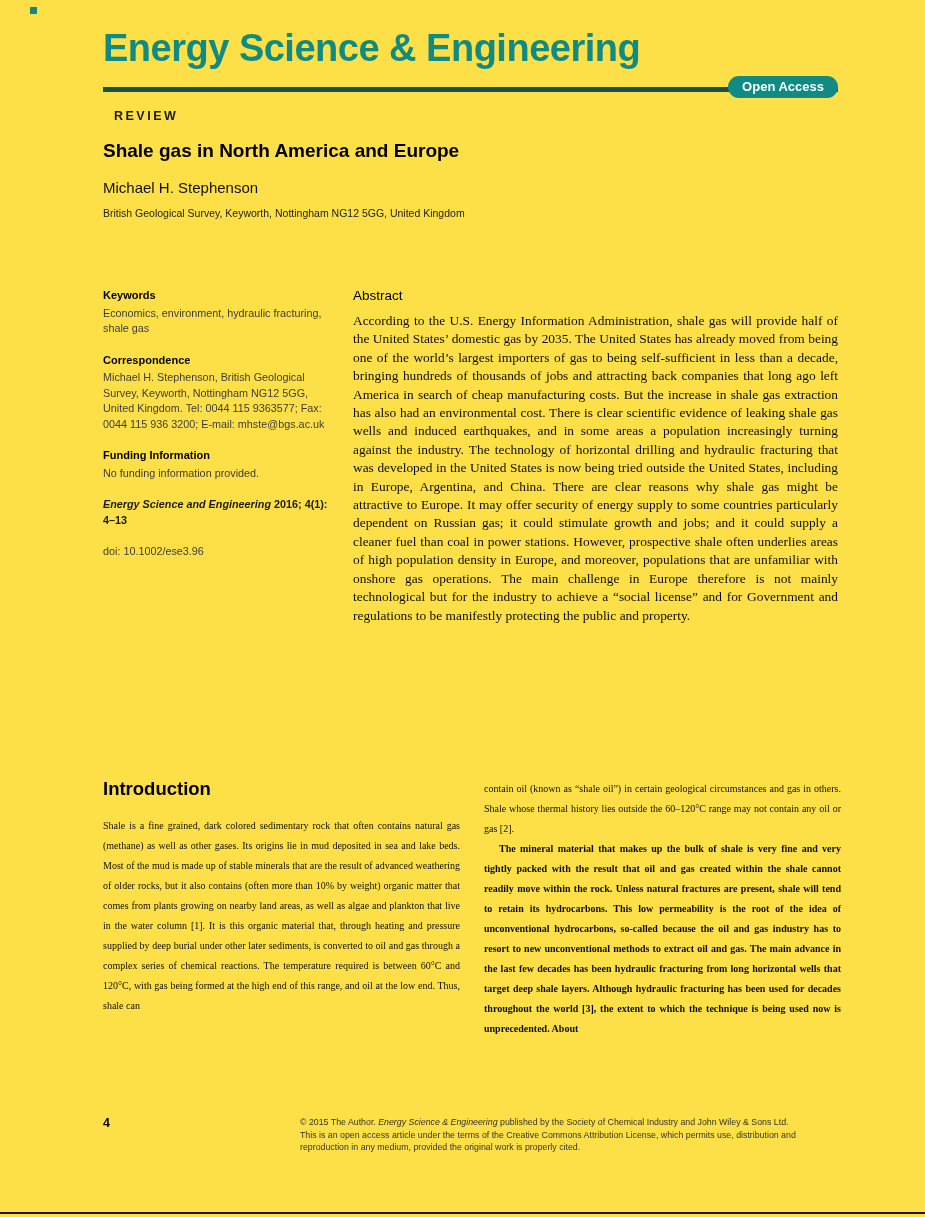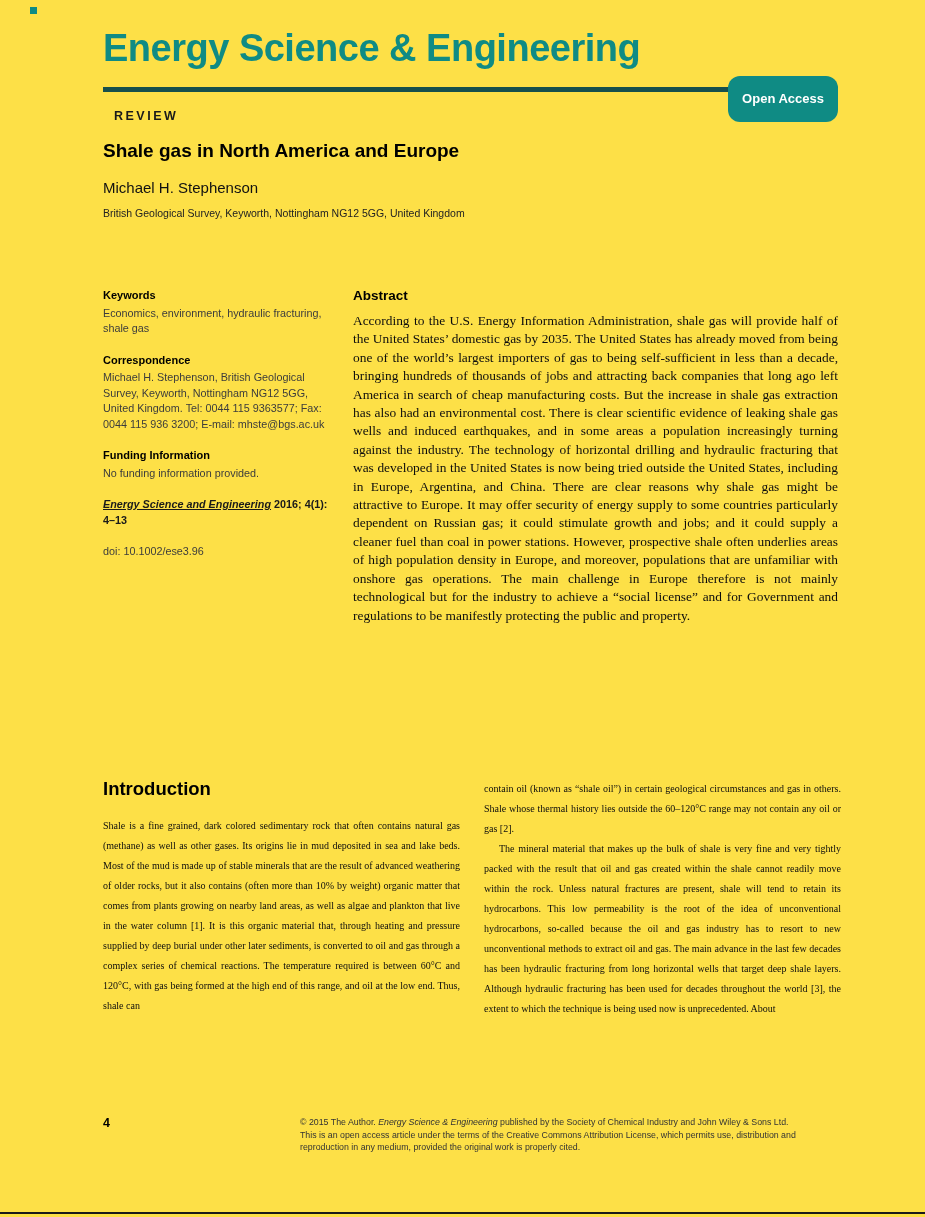--- a/index.html
+++ b/index.html
@@ -20,21 +20,21 @@
     position:absolute;left:103px;top:27px;
     font-size:38px;font-weight:bold;letter-spacing:-0.5px;
     color:#0f8b84;
   }
   .header-rule{
     position:absolute;left:103px;right:87px;top:87px;height:5px;
     background:#17504c;
   }
   .open-access{
     position:absolute;right:87px;top:76px;
-    height:22px;line-height:22px;padding:12px 14px;
+    height:22px;line-height:22px;padding:0 14px;
     background:#0f8b84;color:#ffffff;
     font-size:13px;font-weight:bold;
     border-radius:12px;
   }
   .review-label{
     position:absolute;left:114px;top:109px;
     font-size:12.5px;font-weight:bold;letter-spacing:2.5px;color:#1a1a1a;
   }
   .article-title{
     position:absolute;left:103px;top:140px;
@@ -55,24 +55,24 @@
   .sidebar{
     flex:0 0 232px;width:232px;margin-right:18px;
     font-size:10.8px;line-height:15.5px;color:#3c3c3c;
   }
   .sidebar .sb-head{
     margin:0 0 2px 0;font-size:11px;font-weight:bold;color:#000;
   }
   .sidebar p{margin:0;}
   .sb-section{margin-bottom:16px;}
   .citation{font-weight:bold;color:#1a1a1a;}
-  .citation .jname{font-style:italic;text-decoration:underline;}
+  .citation .jname{font-style:italic;}
   .abstract{flex:1;}
   .abstract-head{
-    margin:0 0 9px 0;font-size:13.5px;font-weight:bold;color:#000;
+    margin:0 0 9px 0;font-size:13.5px;font-weight:normal;color:#000;
   }
   .abstract-text{
     margin:0;
     font-family:"Liberation Serif", serif;
     font-size:13.4px;line-height:18.4px;
     text-align:justify;color:#0d0d0d;
   }
   .main-cols{
     position:absolute;left:103px;right:87px;top:772px;
     display:flex;
@@ -82,21 +82,21 @@
   .intro-head{
     margin:6px 0 16px 0;font-size:18.5px;font-weight:bold;color:#000;
     font-family:"Liberation Sans", sans-serif;
   }
   .body-text{
     font-family:"Liberation Serif", serif;
     font-size:10px;line-height:20px;
     text-align:justify;color:#0d0d0d;margin:0;
   }
   .col-right .first{margin-top:7px;}
-  .indent{text-indent:15px;}
+  .indent{text-indent:15px;font-weight:bold;}
   .footer{
     position:absolute;left:103px;right:87px;top:1116px;
     display:flex;align-items:flex-start;
   }
   .page-num{flex:0 0 197px;font-size:12.5px;font-weight:bold;color:#000;}
   .footer-text{
     font-size:8.8px;line-height:12.5px;color:#333;max-width:545px;
   }
   .footer-text .jname{font-style:italic;}
   .footer-text p{margin:0;}

